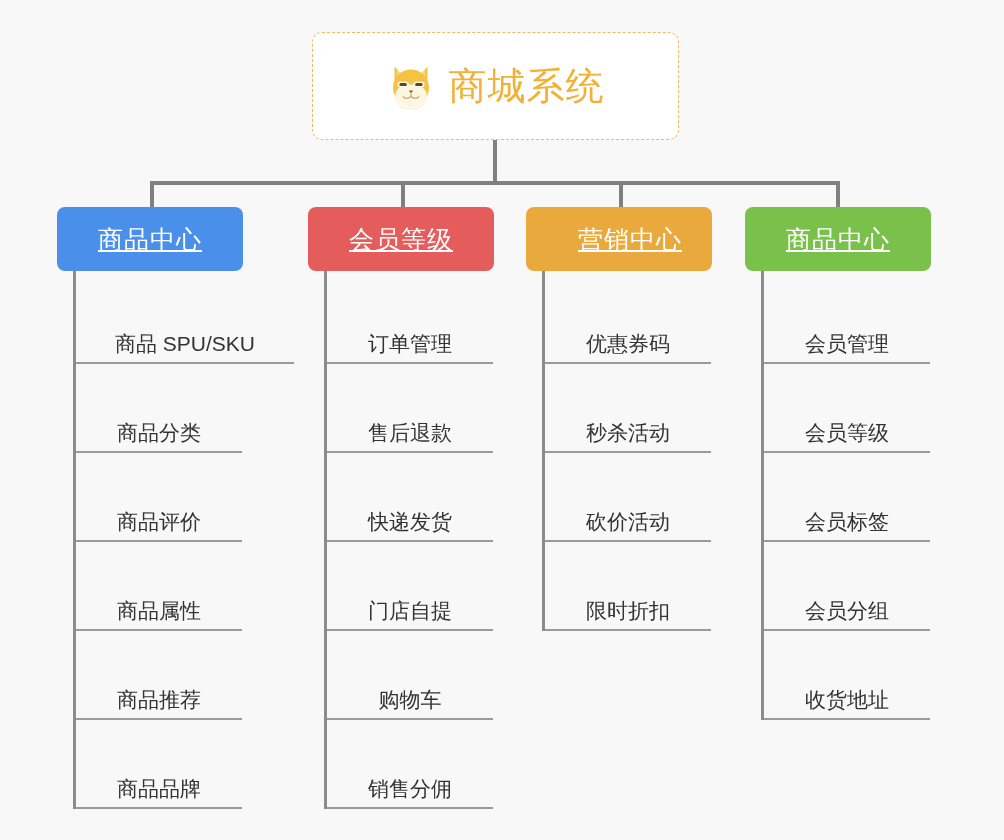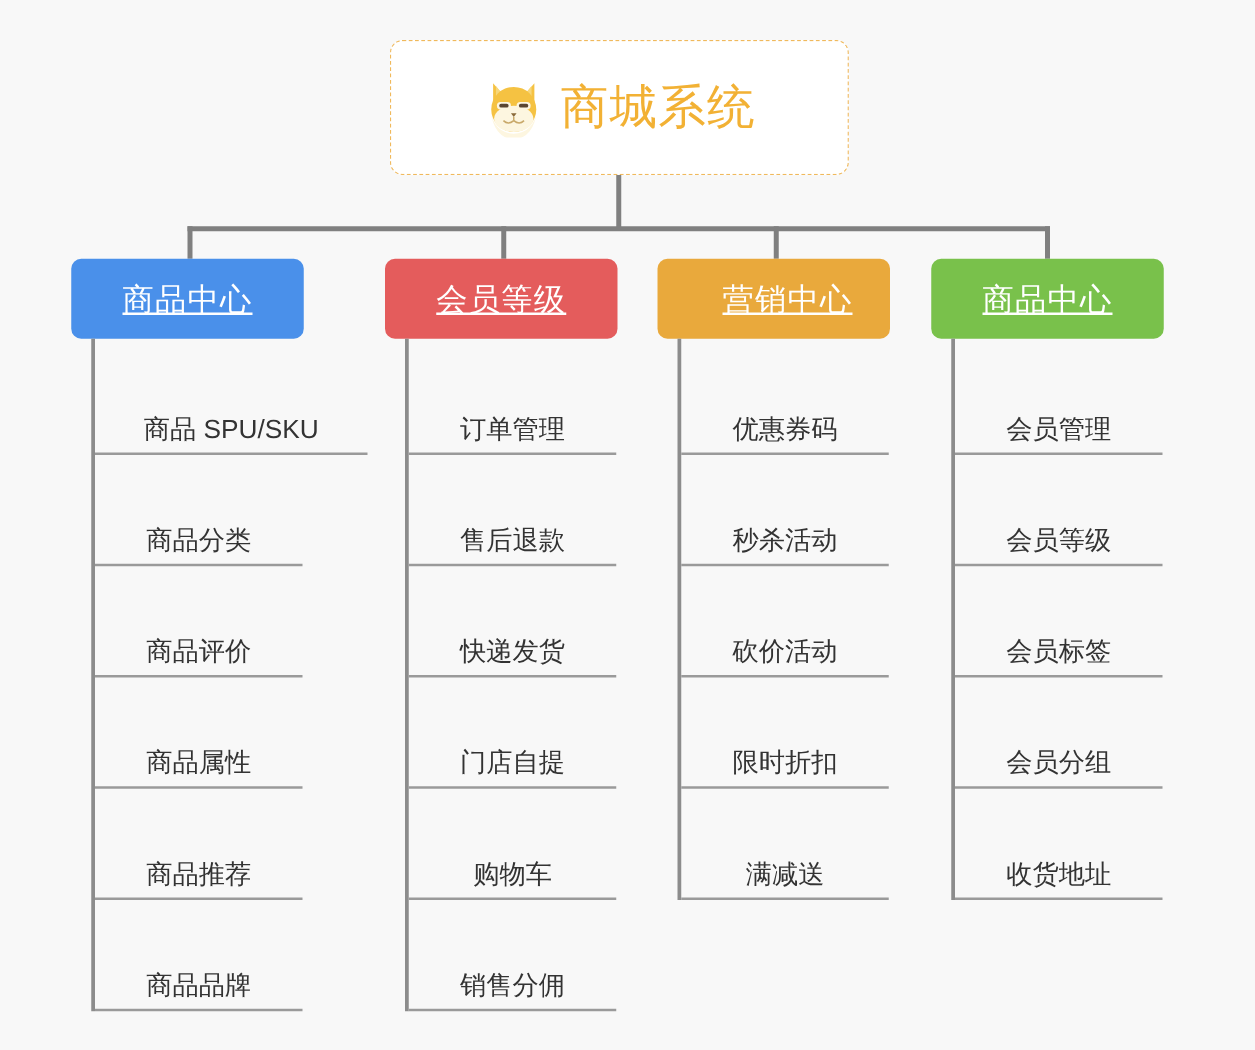--- a/index.html
+++ b/index.html
@@ -222,23 +222,20 @@
         </div>
       <div class="leaf-item">
           <span class="leaf-label">秒杀活动</span>
         </div>
       <div class="leaf-item">
           <span class="leaf-label">砍价活动</span>
         </div>
       <div class="leaf-item">
           <span class="leaf-label">限时折扣</span>
         </div>
-      <div class="leaf-item">
-          <span class="leaf-label">满减送</span>
-        </div>
     </div>
   </div>
 
   <div class="column c4">
     <div class="cat-card" style="background: rgb(121, 193, 75);">
       <span>商品中心</span>
     </div>
     <div class="leaf-list">
       <div class="leaf-item">
           <span class="leaf-label">会员管理</span>

